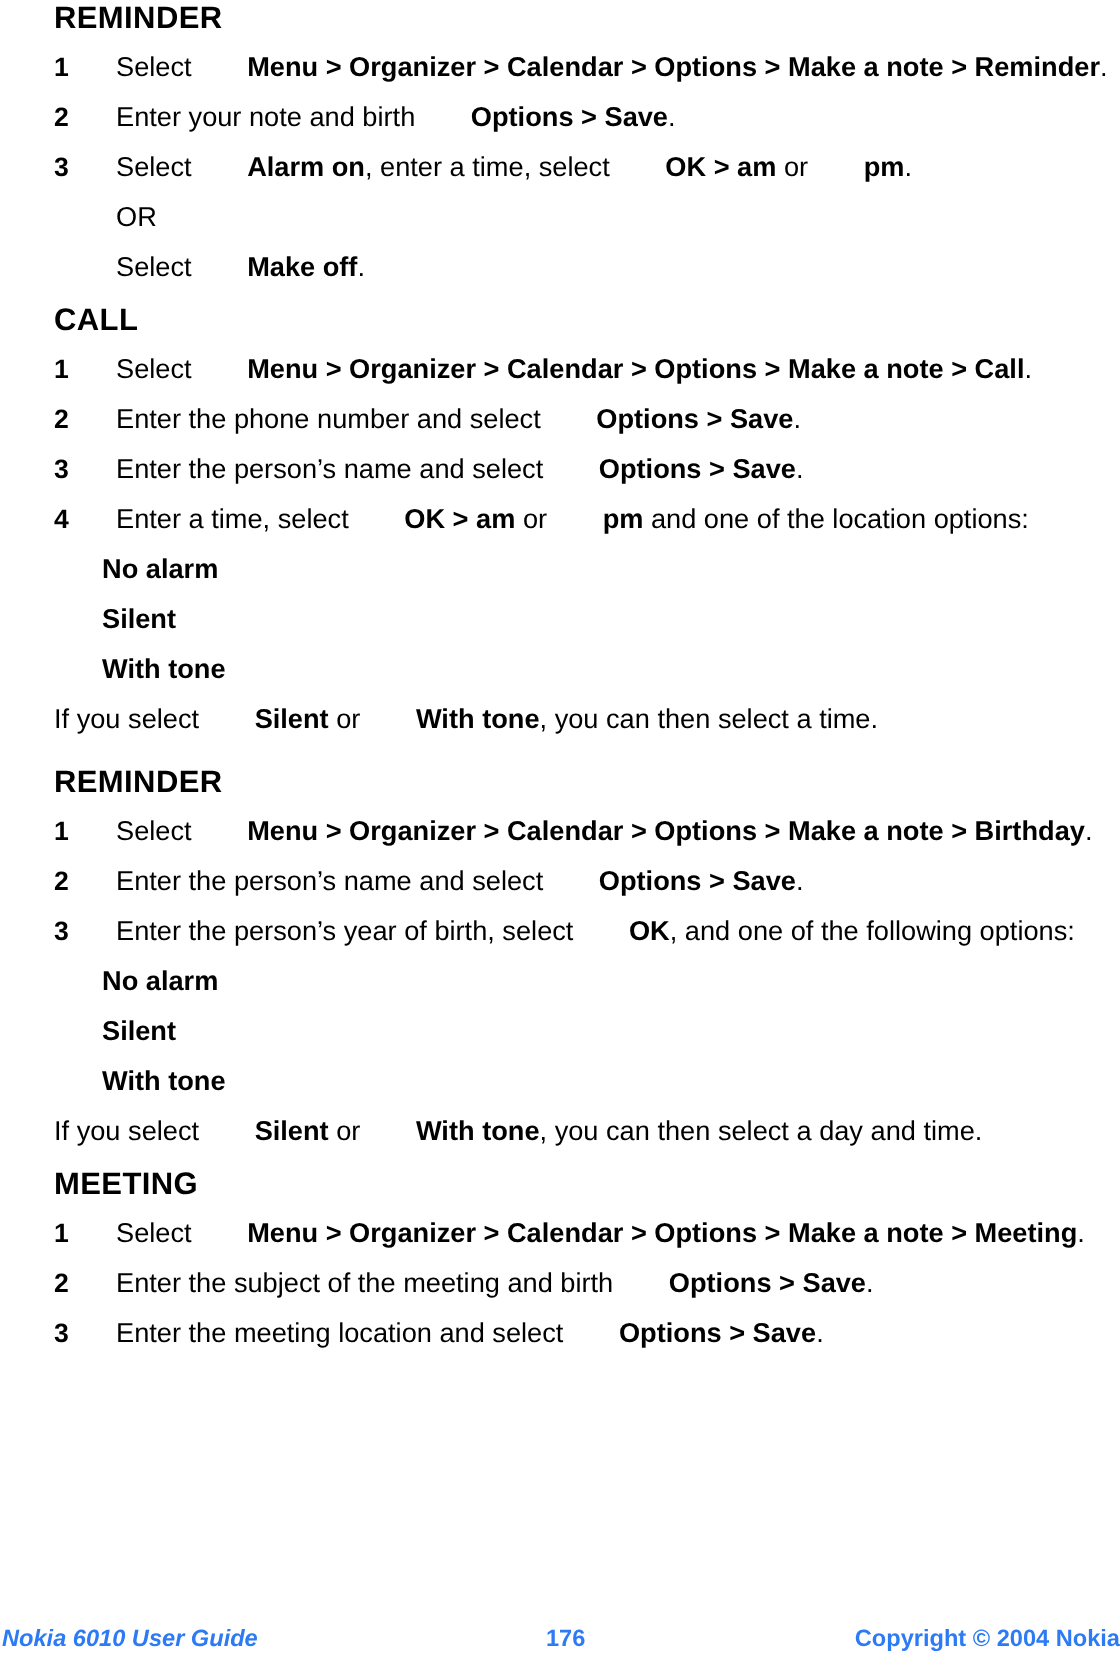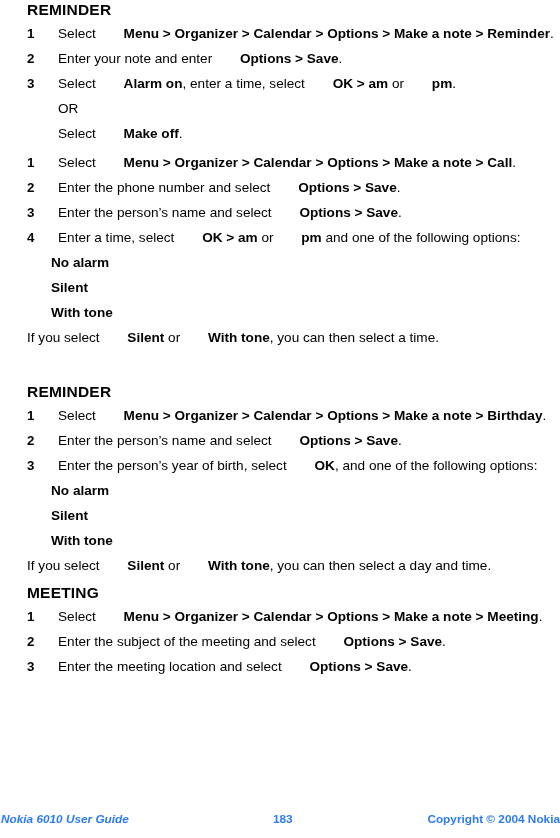--- a/index.html
+++ b/index.html
@@ -112,46 +112,47 @@
   <div class="content">
 
     <div class="sec-reminder">
       <h2 class="section-heading">REMINDER</h2>
       <div class="step">
         <span class="step-num">1</span>
         <span class="step-text"><span>Select </span><span class="b">Menu &gt; Organizer &gt; Calendar &gt; Options &gt; Make a note &gt; Reminder</span><span>.</span></span>
       </div>
       <div class="step">
         <span class="step-num">2</span>
-        <span class="step-text"><span>Enter your note and enter </span><span class="b">Options &gt; Save</span><span>.</span></span>
+        <span class="step-text"><span>Enter your note and birth </span><span class="b">Options &gt; Save</span><span>.</span></span>
       </div>
       <div class="step">
         <span class="step-num">3</span>
         <span class="step-text"><span>Select </span><span class="b">Alarm on</span><span>, enter a time, select </span><span class="b">OK &gt; am</span><span> or </span><span class="b">pm</span><span>.</span></span>
       </div>
       <div class="sub-line"><span>OR</span></div>
       <div class="sub-line"><span>Select </span><span class="b">Make off</span><span>.</span></div>
     </div>
 
     <div class="sec-call">
+      <h2 class="section-heading">CALL</h2>
       <div class="step">
         <span class="step-num">1</span>
         <span class="step-text"><span>Select </span><span class="b">Menu &gt; Organizer &gt; Calendar &gt; Options &gt; Make a note &gt; Call</span><span>.</span></span>
       </div>
       <div class="step">
         <span class="step-num">2</span>
         <span class="step-text"><span>Enter the phone number and select </span><span class="b">Options &gt; Save</span><span>.</span></span>
       </div>
       <div class="step">
         <span class="step-num">3</span>
         <span class="step-text"><span>Enter the person’s name and select </span><span class="b">Options &gt; Save</span><span>.</span></span>
       </div>
       <div class="step">
         <span class="step-num">4</span>
-        <span class="step-text"><span>Enter a time, select </span><span class="b">OK &gt; am</span><span> or </span><span class="b">pm</span><span> and one of the following options:</span></span>
+        <span class="step-text"><span>Enter a time, select </span><span class="b">OK &gt; am</span><span> or </span><span class="b">pm</span><span> and one of the location options:</span></span>
       </div>
       <div class="sub-line b">No alarm</div>
       <div class="sub-line b">Silent</div>
       <div class="sub-line b">With tone</div>
       <div class="plain-line"><span>If you select </span><span class="b">Silent</span><span> or </span><span class="b">With tone</span><span>, you can then select a time.</span></div>
     </div>
 
     <div class="sec-birthday">
       <h2 class="section-heading">REMINDER</h2>
       <div class="step">
@@ -173,28 +174,28 @@
     </div>
 
     <div class="sec-meeting">
       <h2 class="section-heading">MEETING</h2>
       <div class="step">
         <span class="step-num">1</span>
         <span class="step-text"><span>Select </span><span class="b">Menu &gt; Organizer &gt; Calendar &gt; Options &gt; Make a note &gt; Meeting</span><span>.</span></span>
       </div>
       <div class="step">
         <span class="step-num">2</span>
-        <span class="step-text"><span>Enter the subject of the meeting and select </span><span class="b">Options &gt; Save</span><span>.</span></span>
+        <span class="step-text"><span>Enter the subject of the meeting and birth </span><span class="b">Options &gt; Save</span><span>.</span></span>
       </div>
       <div class="step">
         <span class="step-num">3</span>
         <span class="step-text"><span>Enter the meeting location and select </span><span class="b">Options &gt; Save</span><span>.</span></span>
       </div>
     </div>
 
   </div>
 
   <footer style="color: rgb(45, 123, 244); margin-top: 42px;">
     <span class="footer-left">Nokia 6010 User Guide</span>
-    <span class="footer-center">183</span>
+    <span class="footer-center">176</span>
     <span class="footer-right">Copyright © 2004 Nokia</span>
   </footer>
 </div>
 
 </body></html>

